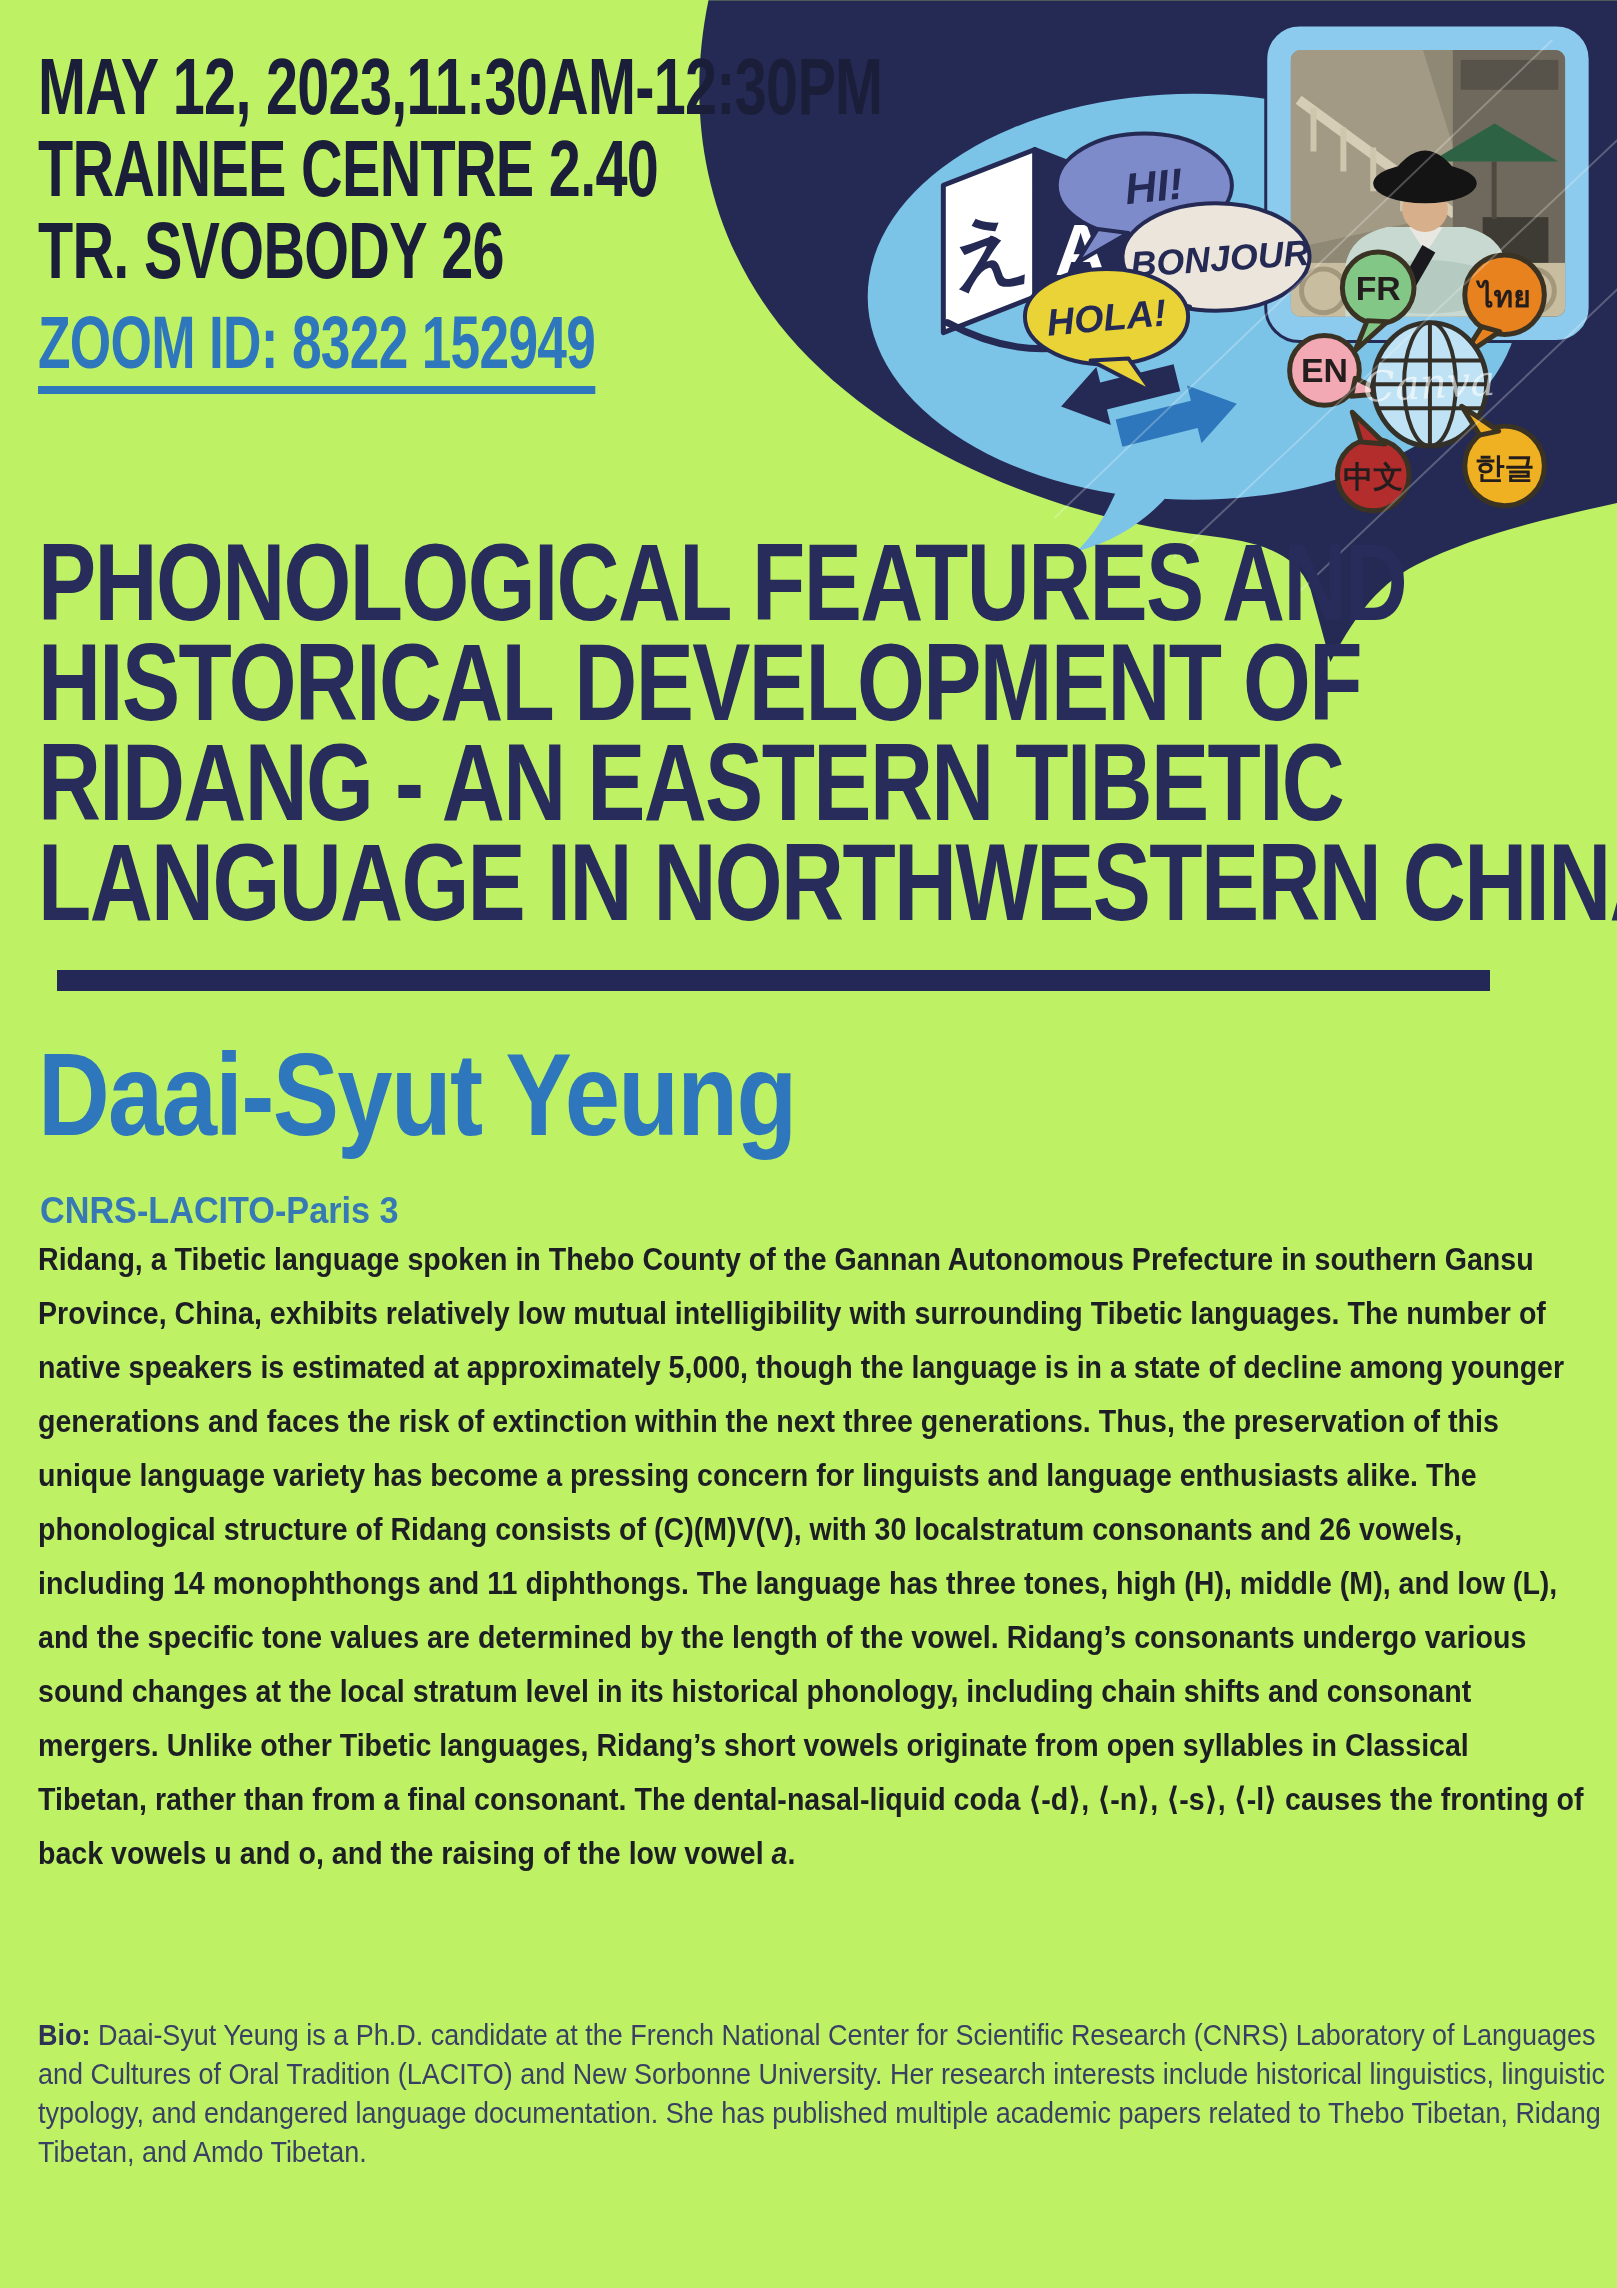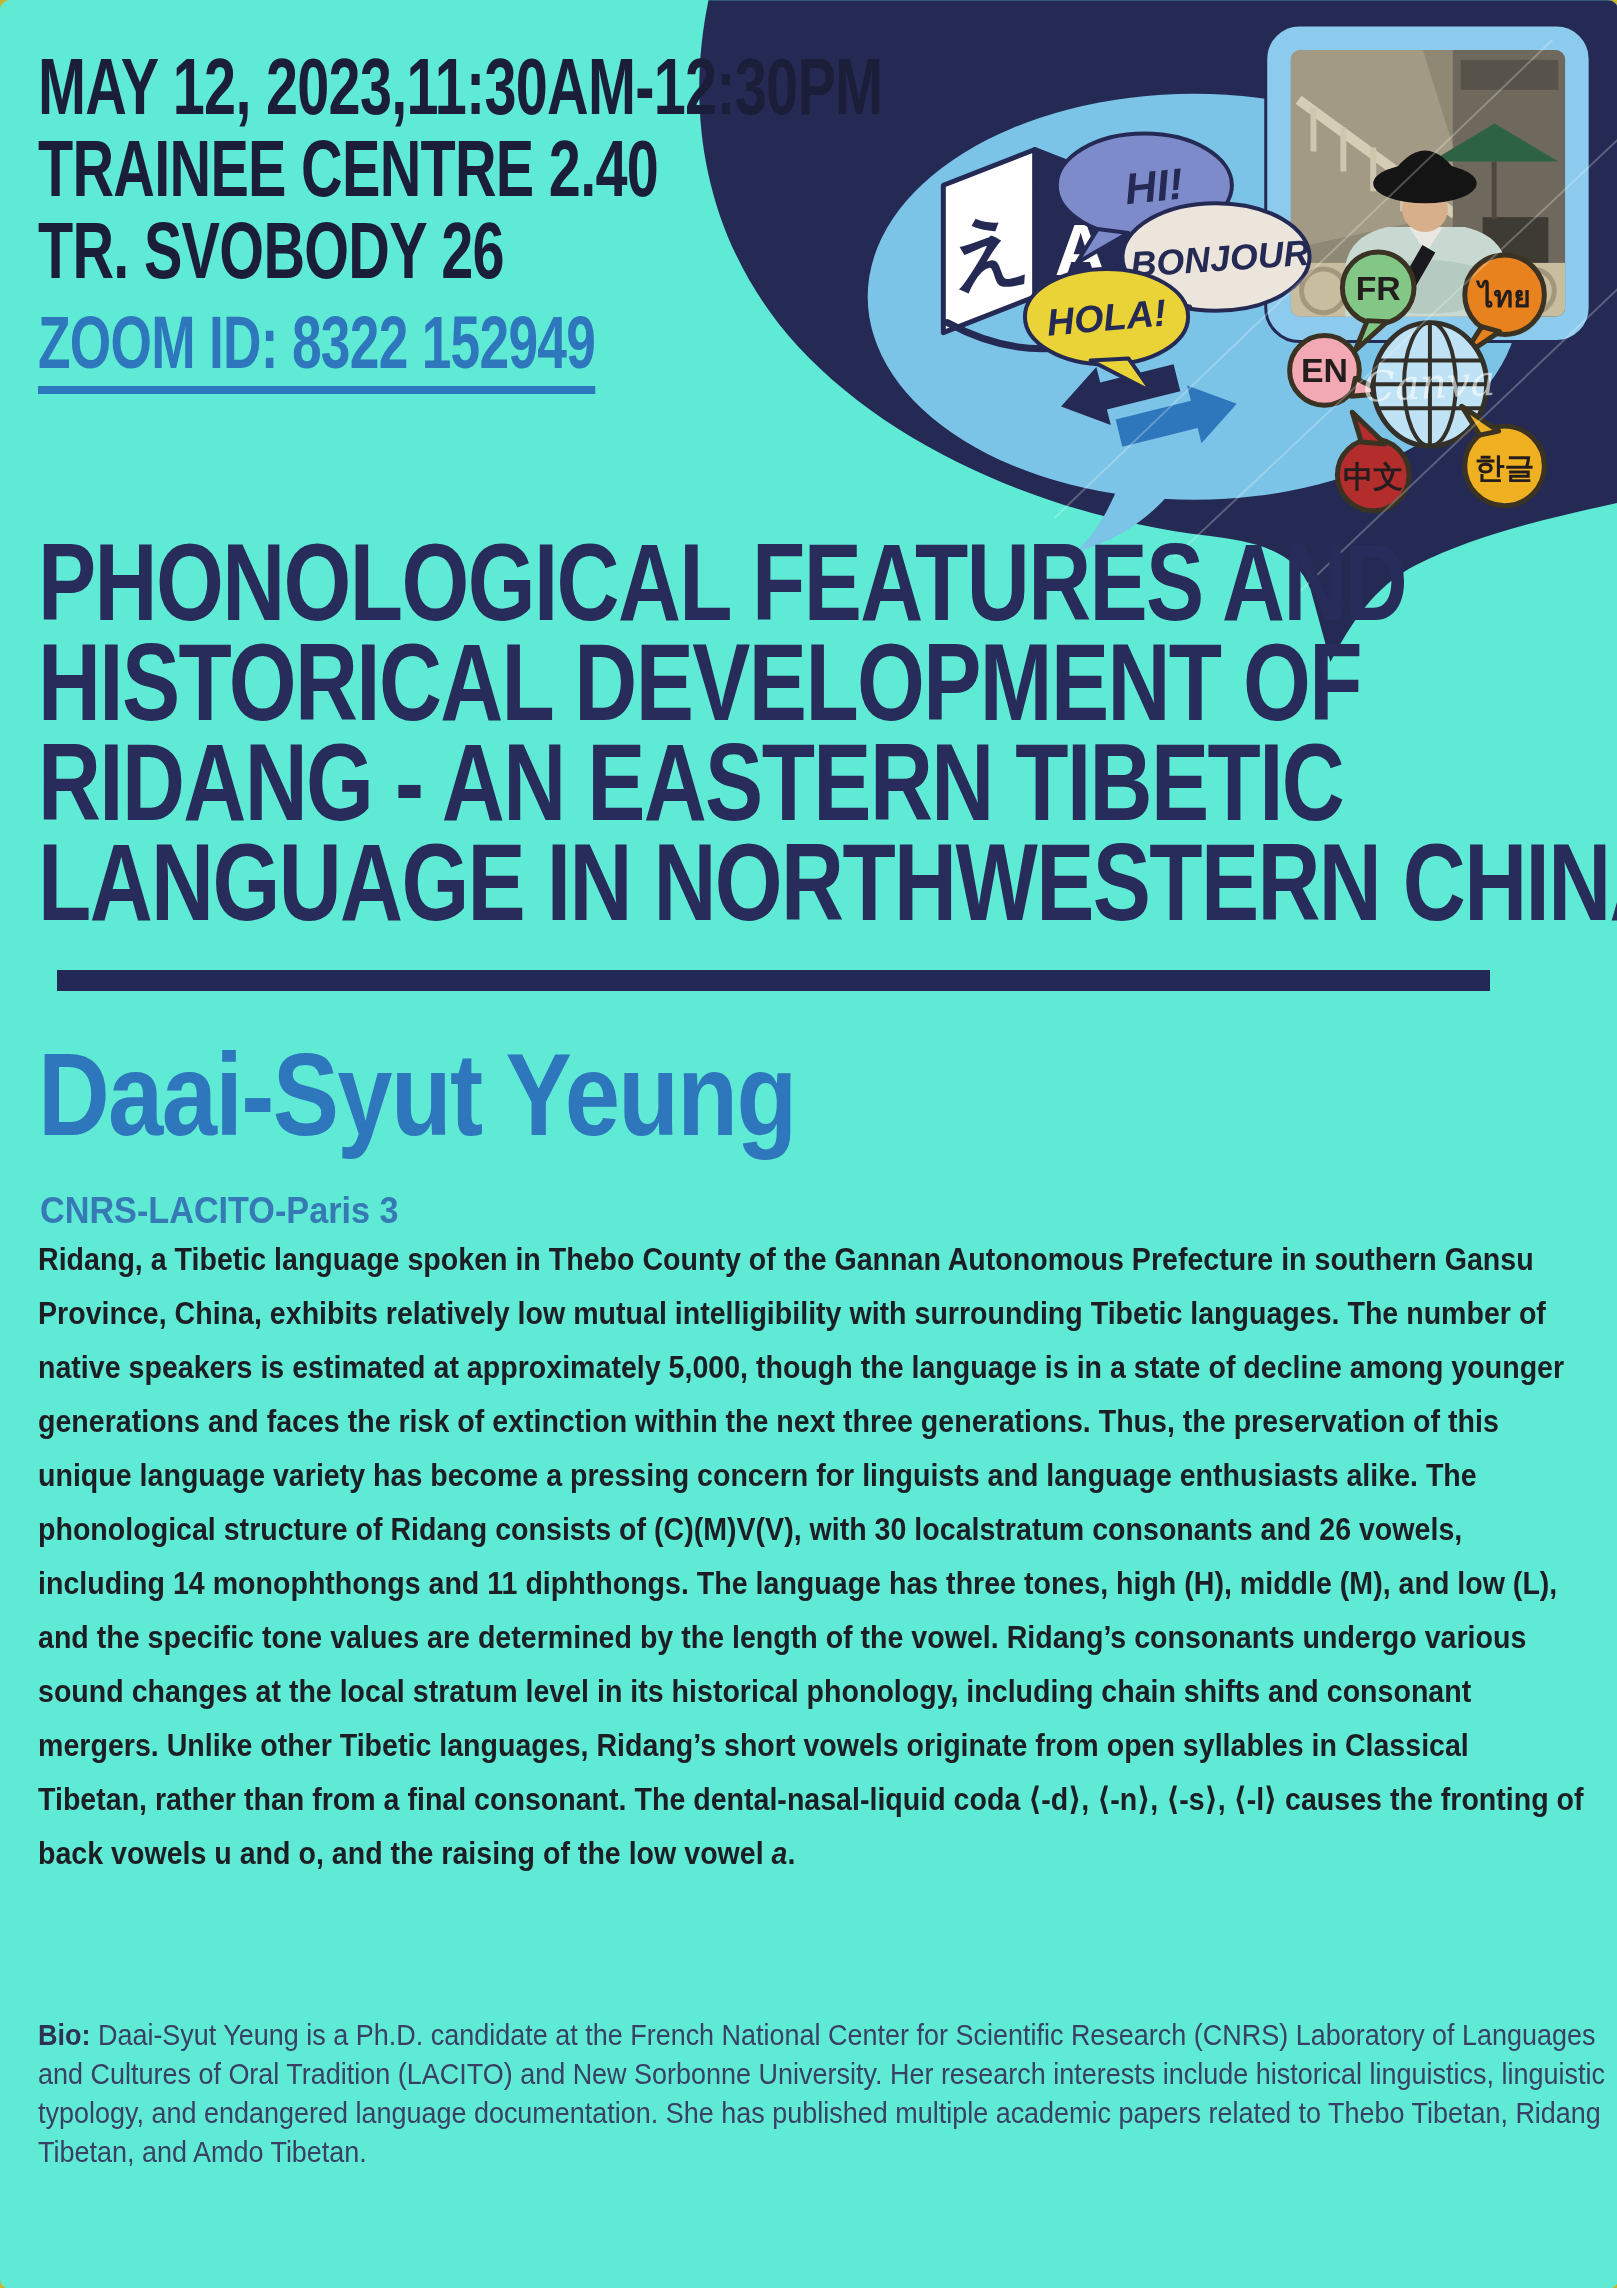--- a/index.html
+++ b/index.html
@@ -1,20 +1,19 @@
 <!DOCTYPE html>
 <html><head>
 <meta charset="utf-8">
 <style>
   html,body{margin:0;padding:0;background:#c9b62e;}
   .poster{
     position:relative;width:1618px;height:2289px;overflow:hidden;
-    background:#5eead4;
+    background:#bef264;
     font-family:"Liberation Sans","DejaVu Sans",sans-serif;
-    border-radius:10px;
   }
   
   .event-info{position:absolute;left:38px;top:46px;z-index:5;}
   .ev-line{
     display:block;white-space:nowrap;font-weight:700;color:#1b1e38;
     font-size:80px;line-height:82px;letter-spacing:-1px;
     transform:scaleX(0.72);transform-origin:0 0;
   }
   .ev-zoom{
     display:inline-block;white-space:nowrap;font-weight:700;color:#2e77bc;

